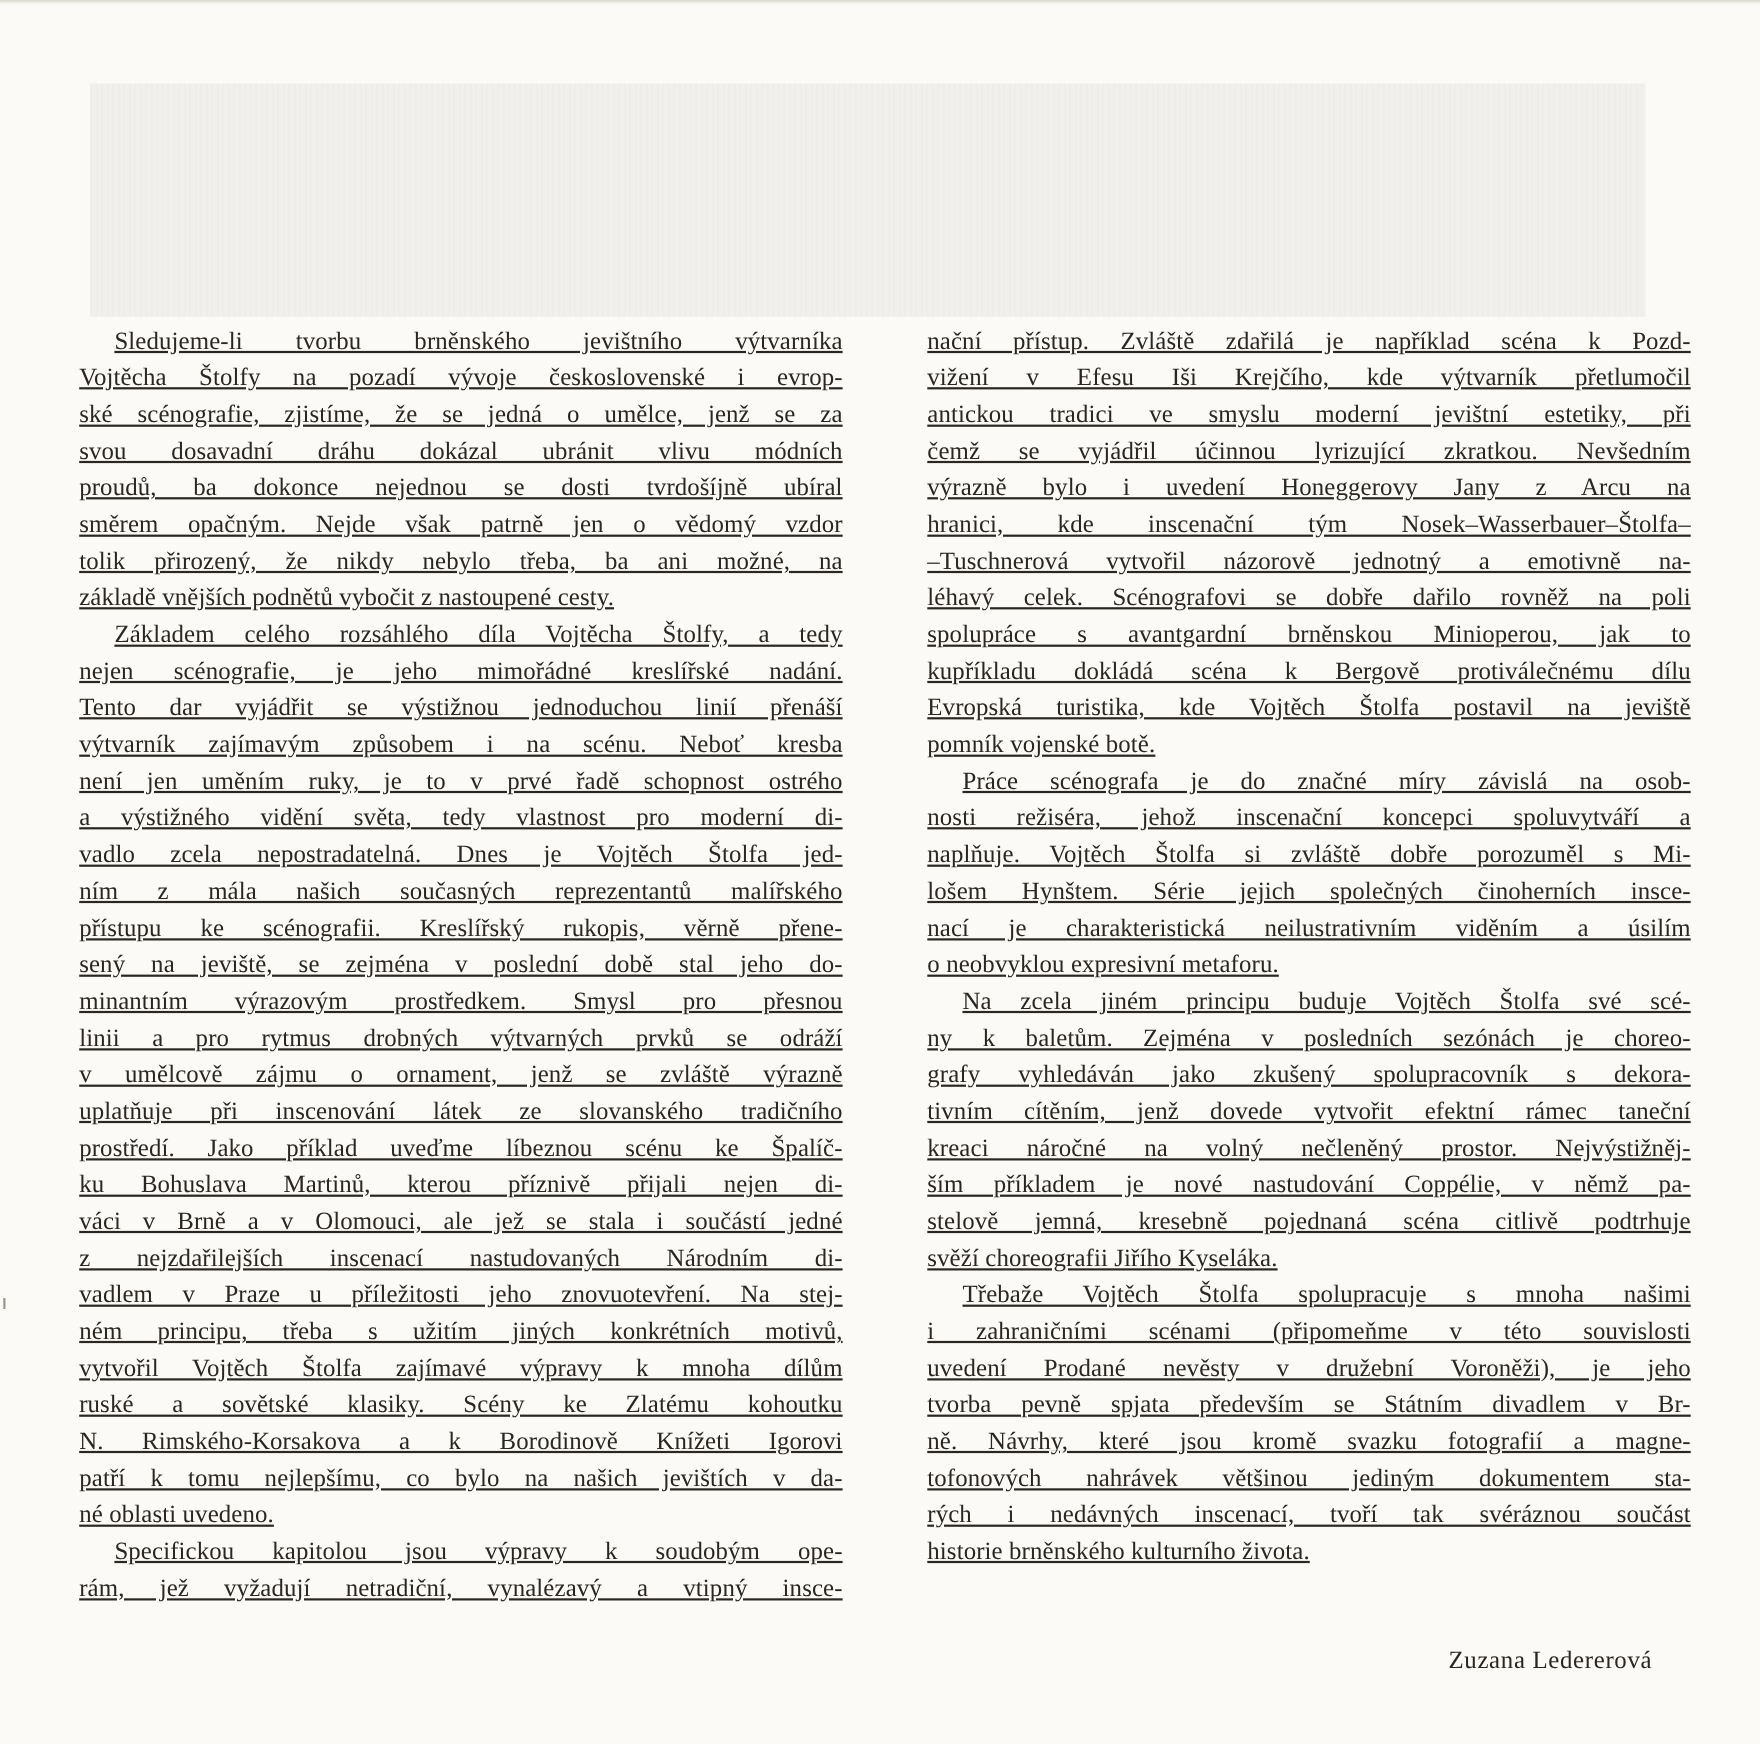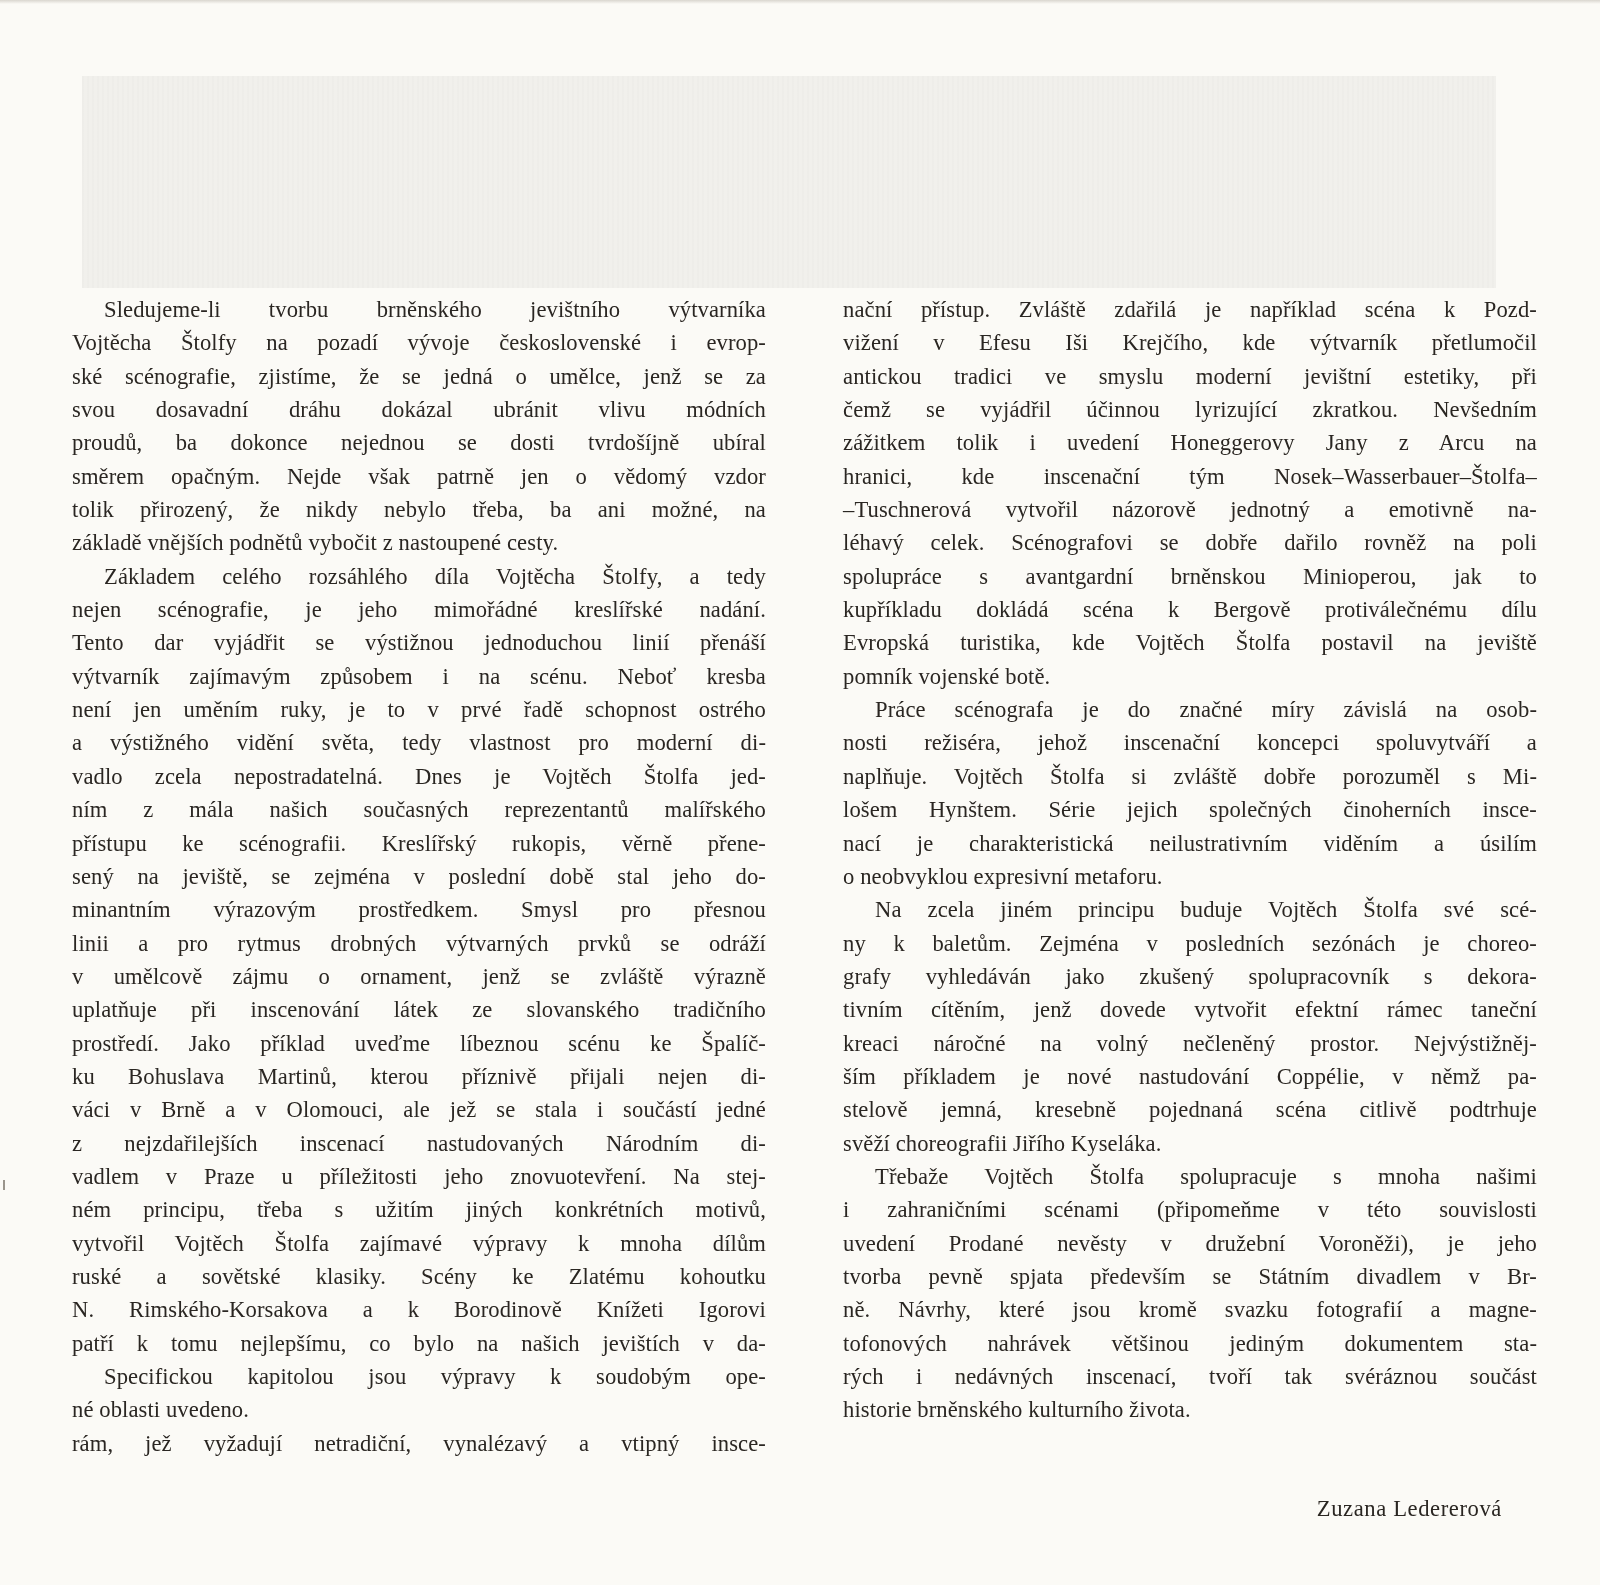--- a/index.html
+++ b/index.html
@@ -25,20 +25,21 @@
       position: absolute;
       left: 82px; top: 76px;
       width: 1414px; height: 212px;
       background: #f1f0ec;
       background-image: repeating-linear-gradient(90deg, rgba(0,0,0,0.012) 0 2px, rgba(0,0,0,0) 2px 5px);
     }
     .column {
       position: absolute;
       top: 293px;
       width: 694px;
+      text-decoration: underline;
     }
     .col-left { left: 72px; }
     .col-right { left: 843px; }
     .line {
       display: block;
       height: 33.35px;
       line-height: 33.35px;
       font-size: 22.6px;
       text-align: justify;
       text-align-last: justify;
@@ -96,30 +97,30 @@
     <span class="line">prostředí. Jako příklad uveďme líbeznou scénu ke Špalíč-</span>
     <span class="line">ku Bohuslava Martinů, kterou příznivě přijali nejen di-</span>
     <span class="line">váci v Brně a v Olomouci, ale jež se stala i součástí jedné</span>
     <span class="line">z nejzdařilejších inscenací nastudovaných Národním di-</span>
     <span class="line">vadlem v Praze u příležitosti jeho znovuotevření. Na stej-</span>
     <span class="line">ném principu, třeba s užitím jiných konkrétních motivů,</span>
     <span class="line">vytvořil Vojtěch Štolfa zajímavé výpravy k mnoha dílům</span>
     <span class="line">ruské a sovětské klasiky. Scény ke Zlatému kohoutku</span>
     <span class="line">N. Rimského-Korsakova a k Borodinově Knížeti Igorovi</span>
     <span class="line">patří k tomu nejlepšímu, co bylo na našich jevištích v da-</span>
+    <span class="line last">né oblasti uvedeno.</span>
     <span class="line indent">Specifickou kapitolou jsou výpravy k soudobým ope-</span>
-    <span class="line last">né oblasti uvedeno.</span>
     <span class="line">rám, jež vyžadují netradiční, vynalézavý a vtipný insce-</span>
   </div>
 <div class="column col-right" id="col-right">
     <span class="line">nační přístup. Zvláště zdařilá je například scéna k Pozd-</span>
     <span class="line">vižení v Efesu Iši Krejčího, kde výtvarník přetlumočil</span>
     <span class="line">antickou tradici ve smyslu moderní jevištní estetiky, při</span>
     <span class="line">čemž se vyjádřil účinnou lyrizující zkratkou. Nevšedním</span>
-    <span class="line">zážitkem tolik i uvedení Honeggerovy Jany z Arcu na</span>
+    <span class="line">výrazně bylo i uvedení Honeggerovy Jany z Arcu na</span>
     <span class="line">hranici, kde inscenační tým Nosek–Wasserbauer–Štolfa–</span>
     <span class="line">–Tuschnerová vytvořil názorově jednotný a emotivně na-</span>
     <span class="line">léhavý celek. Scénografovi se dobře dařilo rovněž na poli</span>
     <span class="line">spolupráce s avantgardní brněnskou Minioperou, jak to</span>
     <span class="line">kupříkladu dokládá scéna k Bergově protiválečnému dílu</span>
     <span class="line">Evropská turistika, kde Vojtěch Štolfa postavil na jeviště</span>
     <span class="line last">pomník vojenské botě.</span>
     <span class="line indent">Práce scénografa je do značné míry závislá na osob-</span>
     <span class="line">nosti režiséra, jehož inscenační koncepci spoluvytváří a</span>
     <span class="line">naplňuje. Vojtěch Štolfa si zvláště dobře porozuměl s Mi-</span>

